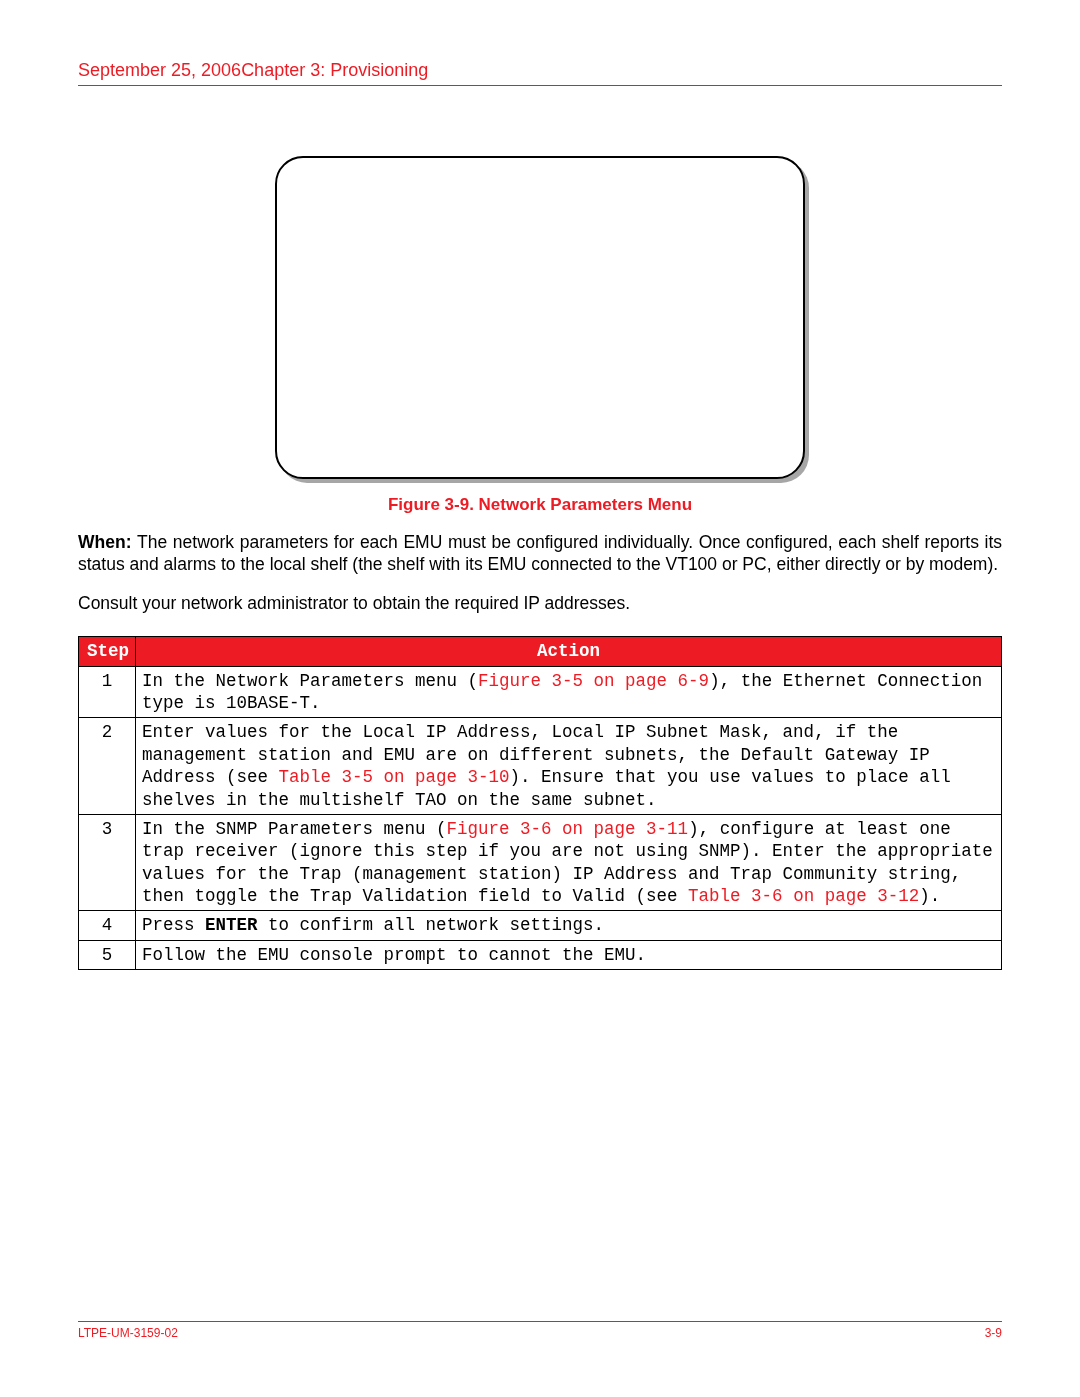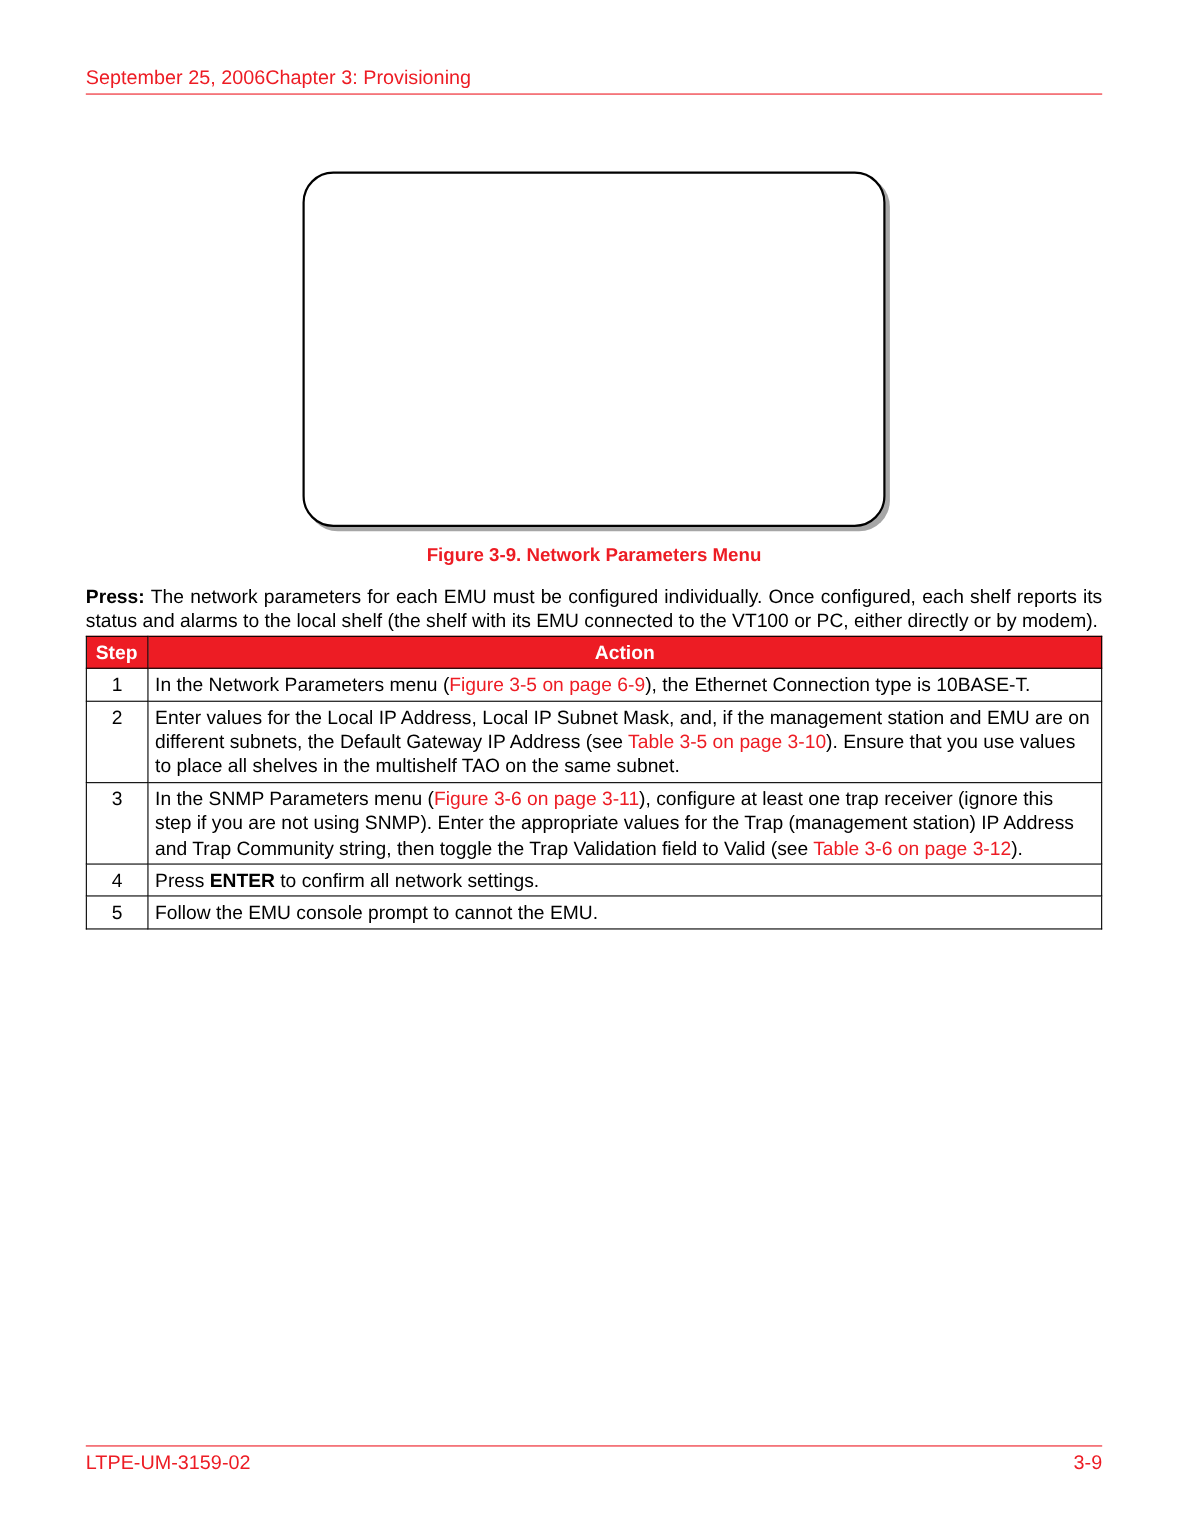--- a/index.html
+++ b/index.html
@@ -53,23 +53,24 @@
     text-align: justify;
   }
   .body-block .note-label { font-weight: bold; }
   .section-heading {
     color: #ed1c24;
     font-size: 18px;
     margin-top: 20px;
   }
   .intro-line { margin-top: 10px; }
   .proc-table {
-    margin-top: 2px;
+    margin-top: 22px;
     width: 100%;
     border-collapse: collapse;
+    font-family: Liberation Mono, monospace;
   }
   .proc-table th, .proc-table td {
     border: 1px solid #000;
     padding: 3px 6px;
     vertical-align: top;
     font-size: 17.5px;
     line-height: 1.28;
   }
   .proc-table th {
     background: #ed1c24;
@@ -83,43 +84,44 @@
   .footer {
     position: absolute;
     bottom: 0;
     left: 0;
     width: 100%;
     border-top: 1.5px solid #ed1c24;
     padding-top: 4px;
     display: flex;
     justify-content: space-between;
     color: #ed1c24;
-    font-size: 18px;
+    font-size: 12px;
   }
 </style>
 </head>
 <body>
 
 <div class="page">
 
   <div class="header">
     <span>September 25, 2006</span>
     <span>Chapter 3: Provisioning</span>
   </div>
 
   <div class="figure-box-wrap">
     <div class="figure-box"></div>
   </div>
   <div class="figure-caption">Figure 3-9. Network Parameters Menu</div>
 
   <p class="body-block">
-    <span class="note-label">Press: </span><span>The network parameters for each EMU must be configured individually. Once configured, each shelf reports its status and alarms to the local shelf (the shelf with its EMU connected to the VT100 or PC, either directly or by modem).</span>
+    <span class="note-label">When: </span><span>The network parameters for each EMU must be configured individually. Once configured, each shelf reports its status and alarms to the local shelf (the shelf with its EMU connected to the VT100 or PC, either directly or by modem).</span>
   </p>
 
 
+  <p class="body-block">Consult your network administrator to obtain the required IP addresses.</p>
 
 
 
   <table class="proc-table">
     <thead>
       <tr>
         <th class="step-col">Step</th>
         <th>Action</th>
       </tr>
     </thead>

